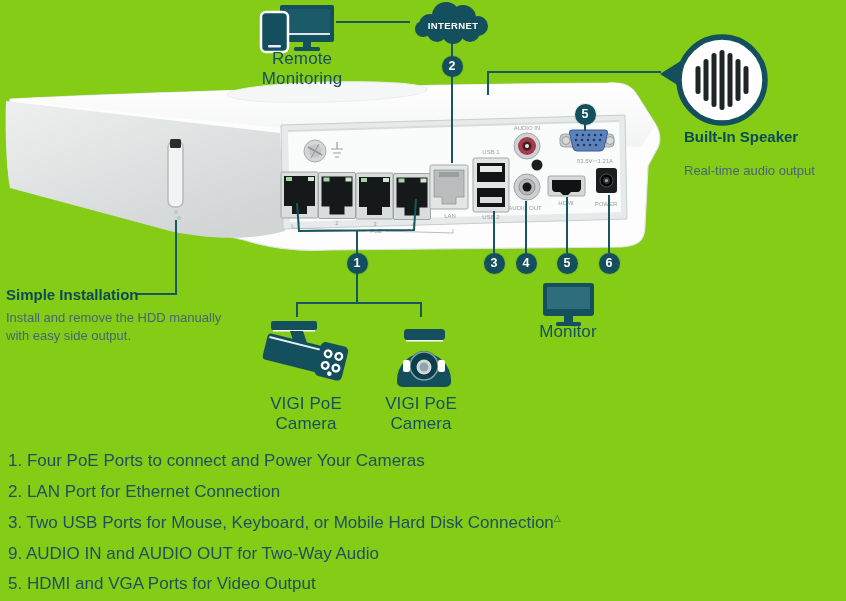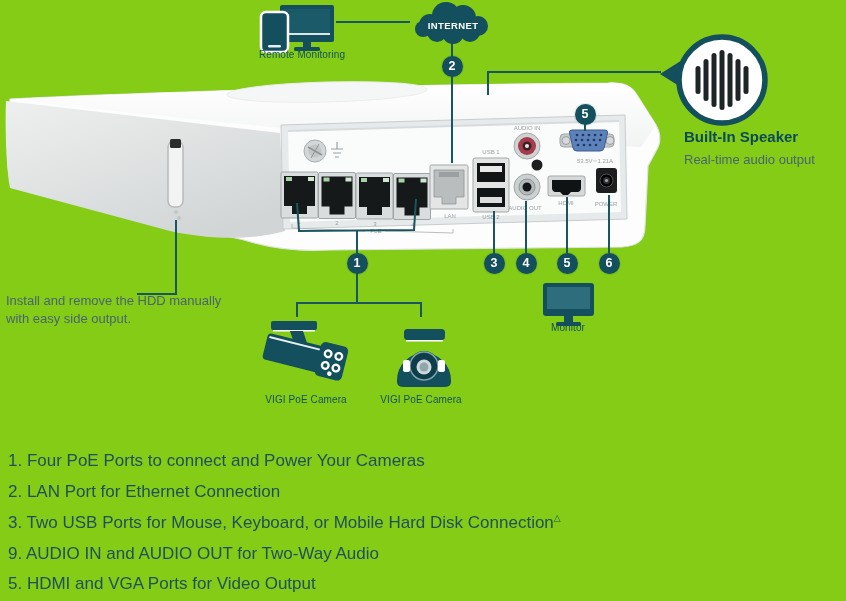--- a/index.html
+++ b/index.html
@@ -1,21 +1,21 @@
 <!DOCTYPE html>
 <html><head>
 <meta charset="utf-8">
 <style>
   html,body{margin:0;padding:0;background:#ffffff;}
   .canvas{
     position:relative;width:846px;height:601px;background:#84cc16;overflow:hidden;
     font-family:"Liberation Sans","DejaVu Sans",sans-serif;color:#134f5c;
   }
   .abs{position:absolute;}
-  .lbl{font-size:10px;color:#17505d;text-align:center;letter-spacing:.1px;}
+  .lbl{font-size:17px;color:#17505d;text-align:center;letter-spacing:.1px;}
   .callout-title{font-size:15px;font-weight:bold;color:#0d4a57;}
   .callout-body{font-size:13px;line-height:18px;color:#4a6571;}
   .badge{
     position:absolute;width:21px;height:21px;border-radius:50%;
     background:#134f5c;color:#ffffff;font-size:12.5px;font-weight:bold;
     display:flex;align-items:center;justify-content:center;box-shadow:0 0 0 1px #0f46521a;
   }
   .list{position:absolute;left:8px;top:443px;width:830px;}
   .list-row{font-size:17px;line-height:27.2px;color:#21505c;white-space:nowrap;}
   .sup{font-size:9px;vertical-align:super;}
@@ -273,24 +273,25 @@
   <div class="badge abs" style="left:483.5px;top:252.5px">3</div>
   <div class="badge abs" style="left:515.5px;top:252.5px">4</div>
   <div class="badge abs" style="left:556.5px;top:252.5px">5</div>
   <div class="badge abs" style="left:574.5px;top:103.5px">5</div>
   <div class="badge abs" style="left:598.5px;top:252.5px">6</div>
 
   <div class="abs lbl" style="left:240px;top:49px;width:124px">Remote Monitoring</div>
 
   <div class="abs" style="left:684px;top:128px;width:162px">
     <div class="callout-title">Built-In Speaker</div>
-    <div class="callout-body" style="margin-top:6px">Real-time audio output</div>
+    <div class="callout-body" style="margin-top:17px">Real-time audio output</div>
   </div>
 
   <div class="abs" style="left:6px;top:286px;width:230px">
+    <div class="callout-title">Simple Installation</div>
     <div class="callout-body" style="margin-top:6px">Install and remove the HDD manually</div>
     <div class="callout-body">with easy side output.</div>
   </div>
 
   <div class="abs lbl" style="left:527px;top:322px;width:82px">Monitor</div>
   <div class="abs lbl" style="left:246px;top:394px;width:120px">VIGI PoE Camera</div>
   <div class="abs lbl" style="left:361px;top:394px;width:120px">VIGI PoE Camera</div>
 
   <div class="list">
     <div class="list-row"><span>1. Four PoE Ports to connect and Power Your Cameras</span><span class="sup"></span></div>

